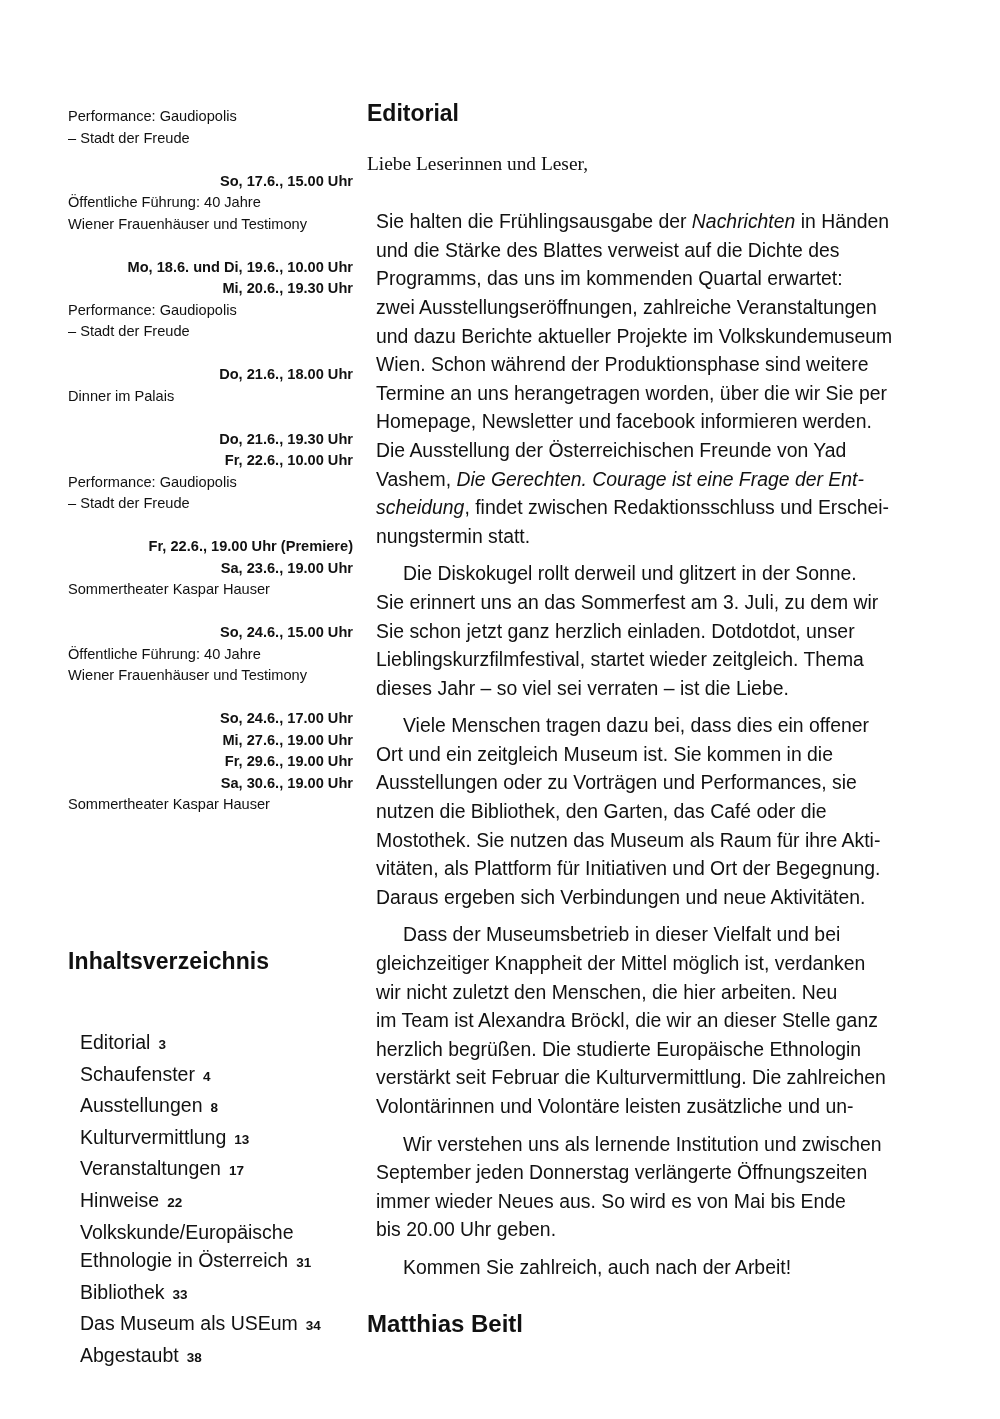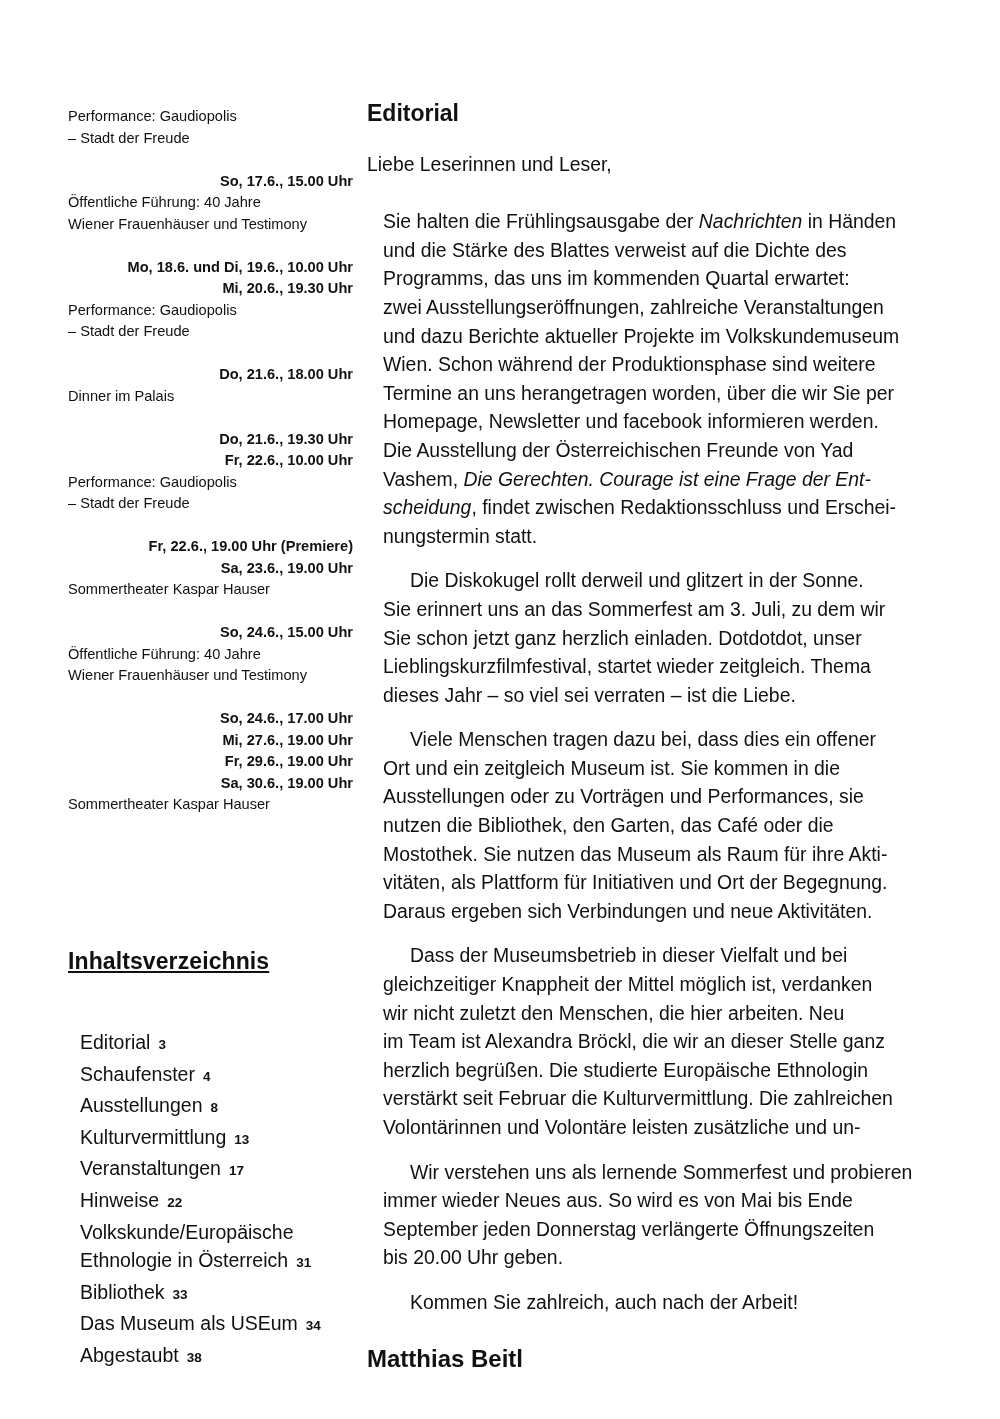--- a/index.html
+++ b/index.html
@@ -4,28 +4,28 @@
   <style>
     html, body { margin: 0; padding: 0; background: #ffffff; }
     body {
       width: 1000px; height: 1419px; position: relative; overflow: hidden;
       font-family: "Liberation Sans", "DejaVu Sans", sans-serif; color: #111111;
     }
     .left { position: absolute; left: 68px; top: 106px; width: 285px; }
     .ev { font-size: 14.6px; line-height: 21.5px; margin: 0 0 21.5px 0; }
     .ev .d { font-weight: bold; display: block; white-space: nowrap; text-align: right; }
     .ev .t { display: block; white-space: nowrap; }
-    .toc-title { position: absolute; left: 68px; top: 948px; font-size: 23px; font-weight: bold; margin: 0; letter-spacing: 0.1px; text-decoration: underline; }
+    .toc-title { position: absolute; left: 68px; top: 948px; font-size: 23px; font-weight: bold; margin: 0; letter-spacing: 0.1px; }
     .toc { position: absolute; left: 68px; top: 1016px; list-style: none; margin: 12px; padding: 0; }
     .toc li { font-size: 19.5px; line-height: 28.6px; white-space: nowrap; }
     .toc .pg { font-weight: bold; font-size: 13.5px; margin-left: 8px; }
     .right { position: absolute; left: 367px; top: 96px; width: 575px; }
     .ed-title { font-size: 23px; font-weight: bold; margin: 0; line-height: 34px; }
-    .salutation { font-size: 19.4px; line-height: 28.6px; margin: 20px 0 28.6px 0; }
-    .para { font-size: 19.4px; line-height: 28.6px; margin: 16px; }
+    .salutation { font-size: 19.4px; line-height: 28.6px; margin: 20px 0 28.6px 0; font-family: Liberation Serif, serif; }
+    .para { font-size: 19.4px; line-height: 28.6px; margin: 9px; }
     .line { display: block; white-space: nowrap; }
     .ind { text-indent: 27px; }
     em { font-style: italic; }
     .sig { font-size: 24px; font-weight: bold; margin: 28px 0 0 0; }
   </style>
 </head>
 <body>
 
 <div class="left">
   <div class="ev">
@@ -128,23 +128,23 @@
     <span class="line ind">Dass der Museumsbetrieb in dieser Vielfalt und bei</span>
     <span class="line">gleichzeitiger Knappheit der Mittel möglich ist, verdanken</span>
     <span class="line">wir nicht zuletzt den Menschen, die hier arbeiten. Neu</span>
     <span class="line">im Team ist Alexandra Bröckl, die wir an dieser Stelle ganz</span>
     <span class="line">herzlich begrüßen. Die studierte Europäische Ethnologin</span>
     <span class="line">verstärkt seit Februar die Kulturvermittlung. Die zahlreichen</span>
     <span class="line">Volontärinnen und Volontäre leisten zusätzliche und un-</span>
   </p>
 
   <p class="para">
-    <span class="line ind">Wir verstehen uns als lernende Sommerfest und probieren</span>
+    <span class="line ind">Wir verstehen uns als lernende Institution und zwischen</span>
+    <span class="line">September jeden Donnerstag verlängerte Öffnungszeiten</span>
     <span class="line">immer wieder Neues aus. So wird es von Mai bis Ende</span>
-    <span class="line">September jeden Donnerstag verlängerte Öffnungszeiten</span>
     <span class="line">bis 20.00 Uhr geben.</span>
   </p>
 
   <p class="para">
     <span class="line ind">Kommen Sie zahlreich, auch nach der Arbeit!</span>
   </p>
 
   <p class="sig">Matthias Beitl</p>
 </div>
 

